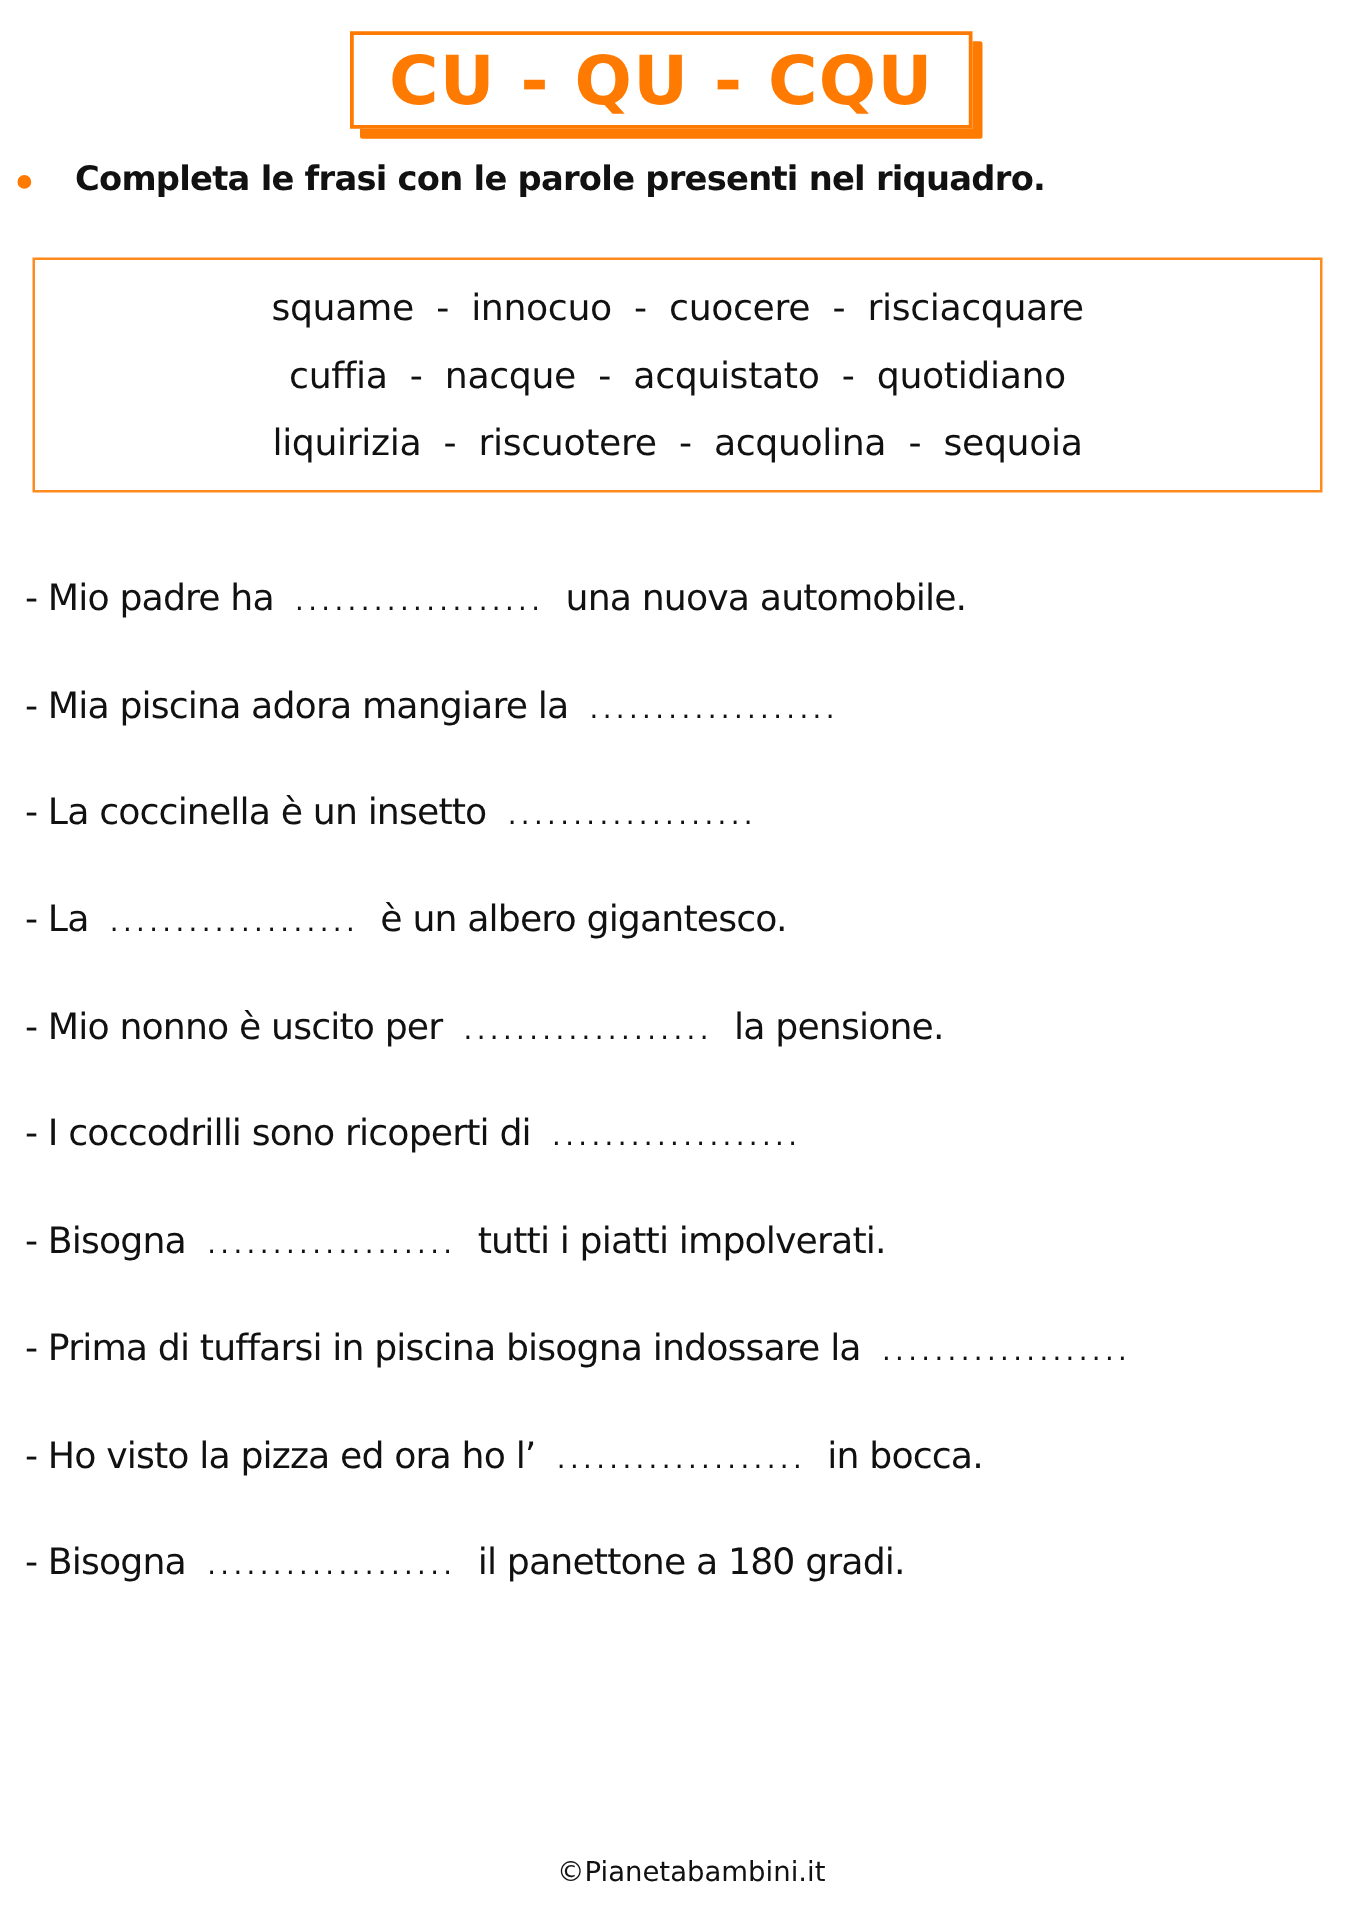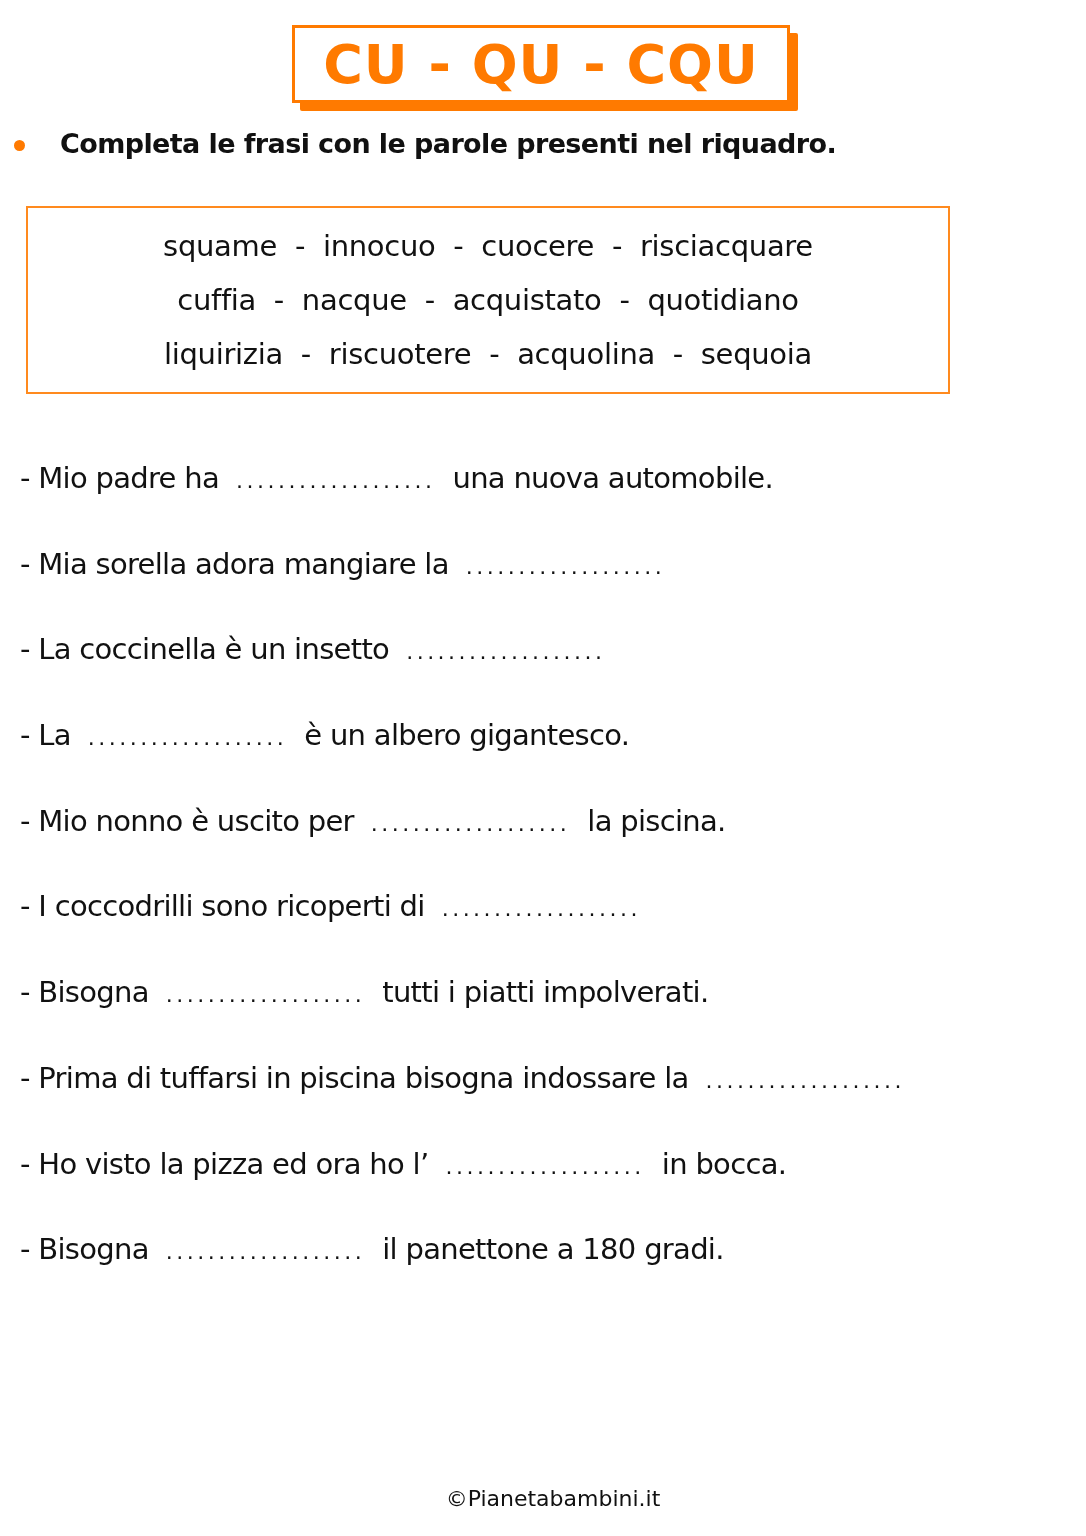--- a/index.html
+++ b/index.html
@@ -1,28 +1,28 @@
 <!DOCTYPE html>
 <html><head>
   <meta charset="utf-8">
   <style>
     * { margin: 0; padding: 0; box-sizing: border-box; }
     html, body { width: 1086px; height: 1536px; background: #ffffff; overflow: hidden; }
     body { position: relative; font-family: "DejaVu Sans", sans-serif; color: #111111; }
 
-    .title-wrap { position: absolute; left: 292px; top: 25px; width: 506px; height: 86px; }
+    .title-wrap { position: absolute; left: 280px; top: 25px; width: 506px; height: 86px; }
     .title-shadow { position: absolute; left: 8px; top: 8px; width: 498px; height: 78px; background: #ff7a00; border-radius: 2px; }
     .title-box { position: absolute; left: 0; top: 0; width: 498px; height: 78px; background: #ffffff; border: 3px solid #ff7a00; display: flex; align-items: center; justify-content: center; }
     .title-text { font-family: "DejaVu Sans", sans-serif; font-weight: bold; font-size: 54px; color: #ff7a00; letter-spacing: 1px; }
 
     .instruction { position: absolute; left: 14px; top: 128px; display: flex; align-items: center; }
     .bullet { width: 11px; height: 11px; border-radius: 50%; background: #ff7a00; margin-right: 7px; margin-top: 4px; }
     .instruction-text { font-family: "DejaVu Sans", sans-serif; font-weight: bold; font-size: 27px; letter-spacing: -0.6px; color: #111; margin-left: 28px; }
 
-    .word-box { position: absolute; left: 26px; top: 206px; width: 924px; height: 188px; border: 2px solid #ff8a1e; display: flex; flex-direction: column; align-items: center; justify-content: center; gap: 16px; }
+    .word-box { position: absolute; left: 26px; top: 206px; width: 1032px; height: 188px; border: 2px solid #ff8a1e; display: flex; flex-direction: column; align-items: center; justify-content: center; gap: 16px; }
     .word-row { font-family: "DejaVu Sans", sans-serif; font-size: 29px; color: #111; letter-spacing: -0.3px; line-height: 38px; white-space: pre; }
 
     .sentences { position: absolute; left: 20px; top: 455px; width: 1060px; }
     .sentence { height: 85.7px; font-family: "DejaVu Sans", sans-serif; font-size: 29px; color: #111; letter-spacing: -0.7px; white-space: pre; line-height: 46px; }
     .blank { letter-spacing: 3.5px; font-size: 22px; }
 
     .footer { position: absolute; left: 0; top: 1486px; width: 1086px; text-align: center; font-family: "DejaVu Sans", sans-serif; font-size: 22px; color: #111; padding-left: 20px; }
   </style>
 </head>
 <body>
@@ -40,24 +40,24 @@
 </div>
 
 <div class="word-box">
   <div class="word-row">squame  -  innocuo  -  cuocere  -  risciacquare</div>
   <div class="word-row">cuffia  -  nacque  -  acquistato  -  quotidiano</div>
   <div class="word-row">liquirizia  -  riscuotere  -  acquolina  -  sequoia</div>
 </div>
 
 <div class="sentences">
   <div class="sentence"><span>- Mio padre ha  </span><span class="blank">...................</span><span>  una nuova automobile.</span></div>
-  <div class="sentence"><span>- Mia sorella adora mangiare la  </span><span class="blank">...................</span><span></span></div>
+  <div class="sentence"><span>- Mia piscina adora mangiare la  </span><span class="blank">...................</span><span></span></div>
   <div class="sentence"><span>- La coccinella è un insetto  </span><span class="blank">...................</span><span></span></div>
   <div class="sentence"><span>- La  </span><span class="blank">...................</span><span>  è un albero gigantesco.</span></div>
-  <div class="sentence"><span>- Mio nonno è uscito per  </span><span class="blank">...................</span><span>  la piscina.</span></div>
+  <div class="sentence"><span>- Mio nonno è uscito per  </span><span class="blank">...................</span><span>  la pensione.</span></div>
   <div class="sentence"><span>- I coccodrilli sono ricoperti di  </span><span class="blank">...................</span><span></span></div>
   <div class="sentence"><span>- Bisogna  </span><span class="blank">...................</span><span>  tutti i piatti impolverati.</span></div>
   <div class="sentence"><span>- Prima di tuffarsi in piscina bisogna indossare la  </span><span class="blank">...................</span><span></span></div>
   <div class="sentence"><span>- Ho visto la pizza ed ora ho l’  </span><span class="blank">...................</span><span>  in bocca.</span></div>
   <div class="sentence"><span>- Bisogna  </span><span class="blank">...................</span><span>  il panettone a 180 gradi.</span></div>
 </div>
 
 <div class="footer">©Pianetabambini.it</div>
 
 </body></html>

